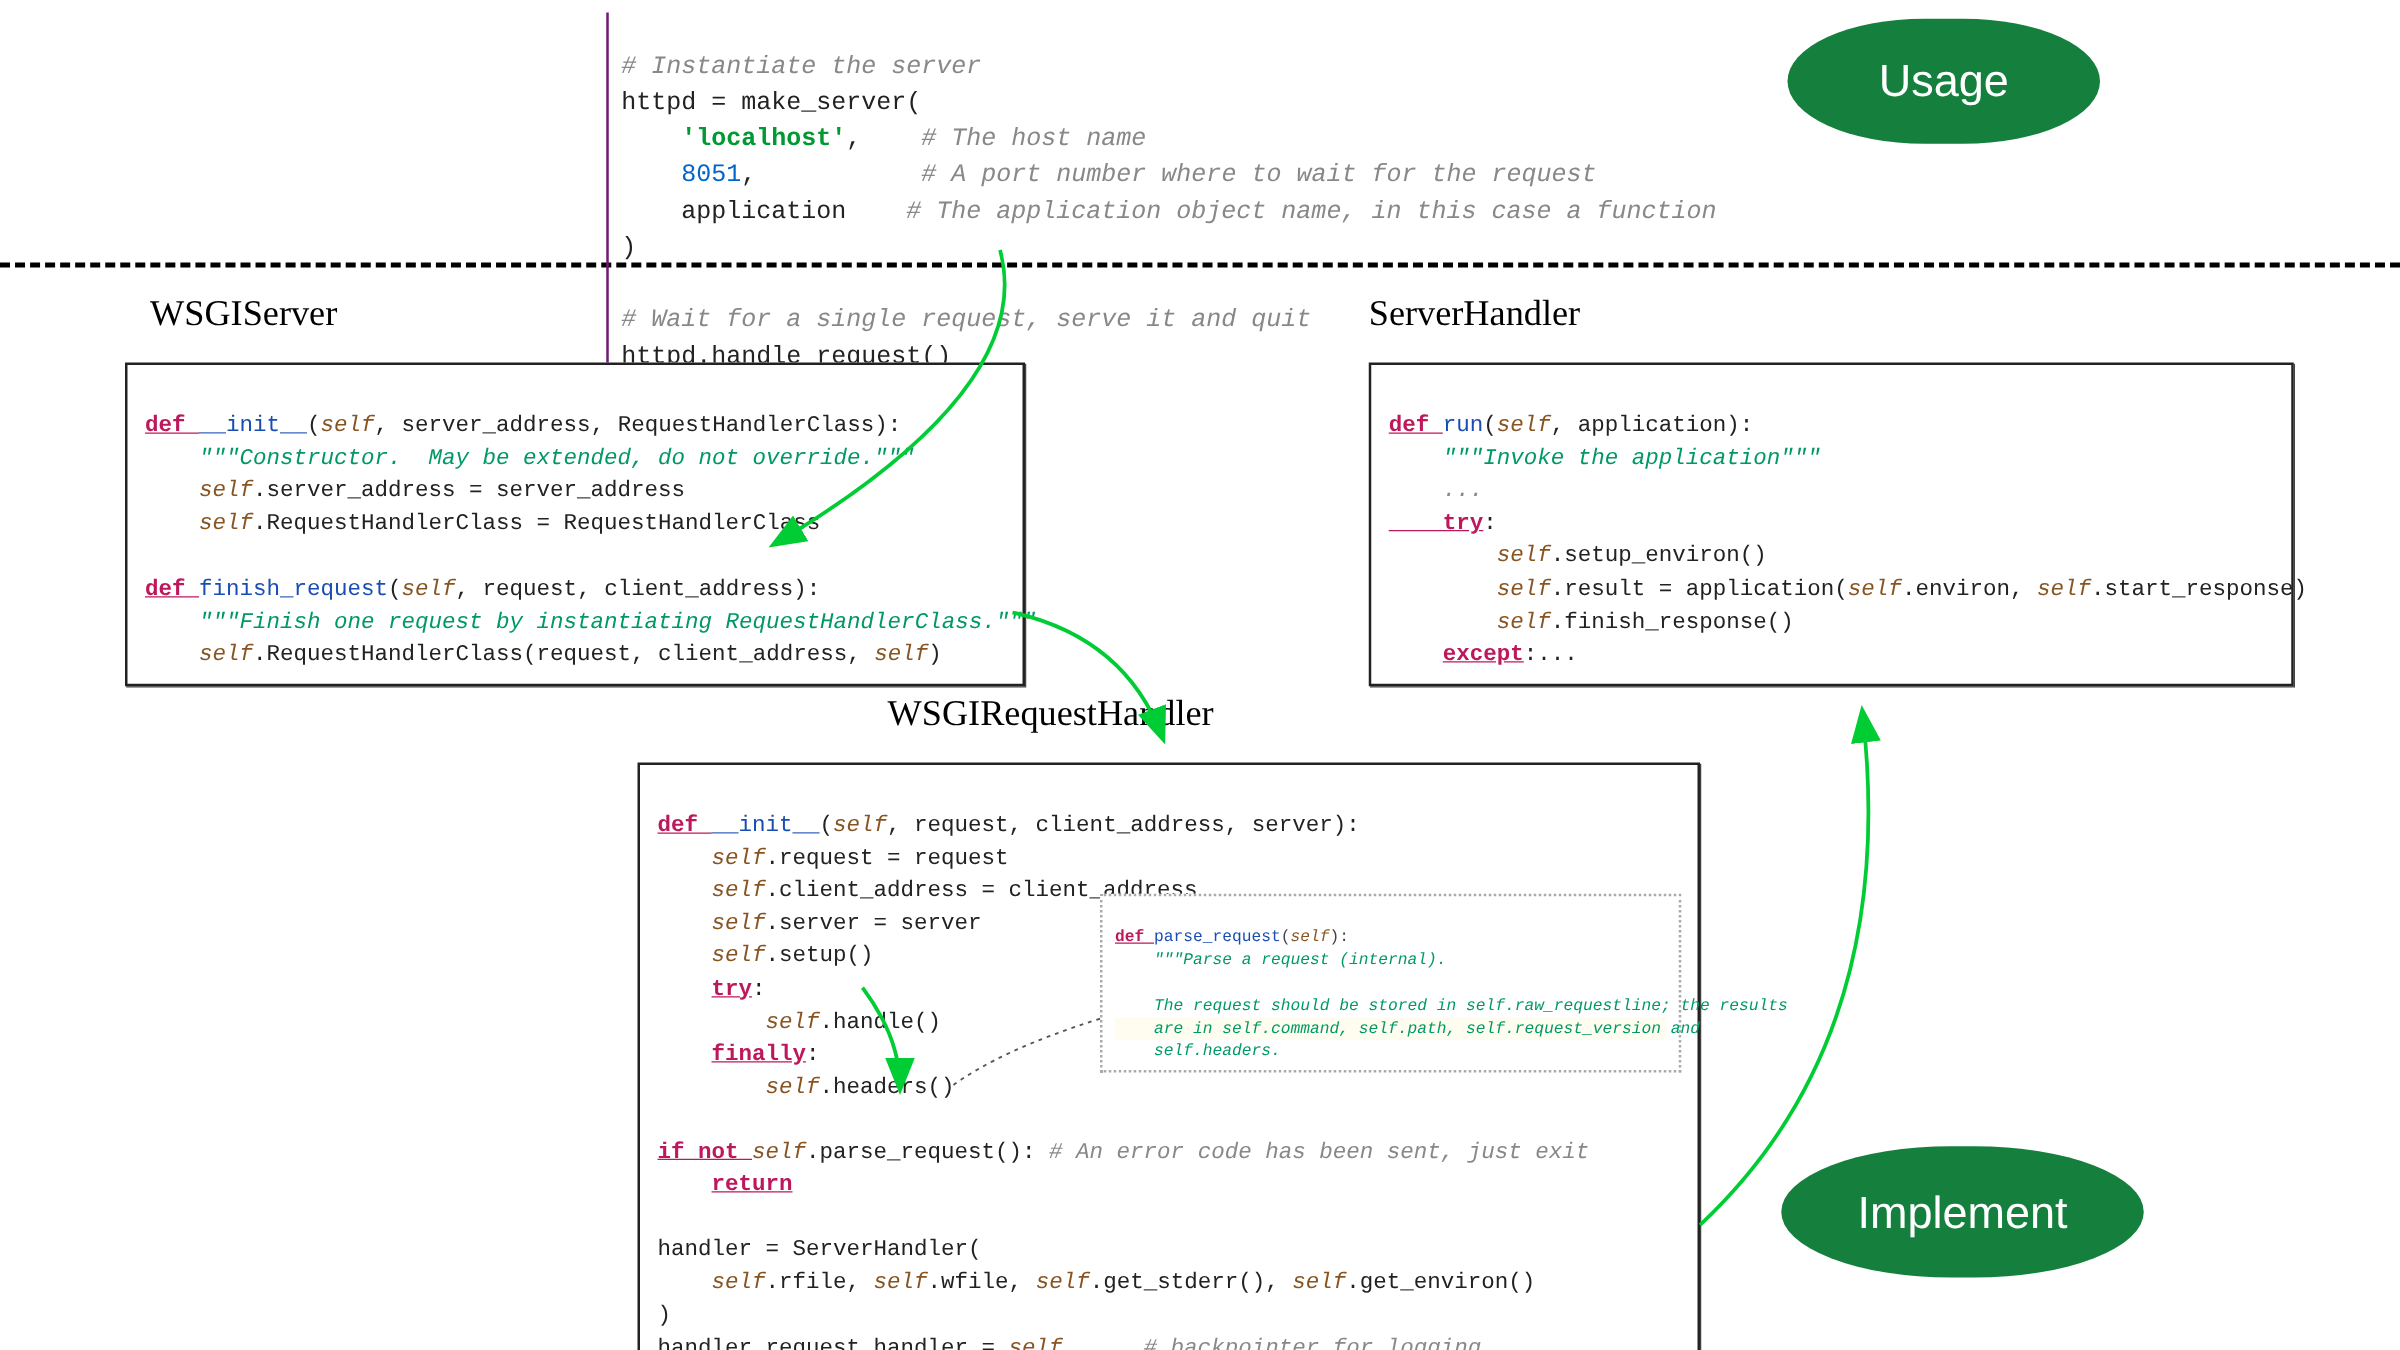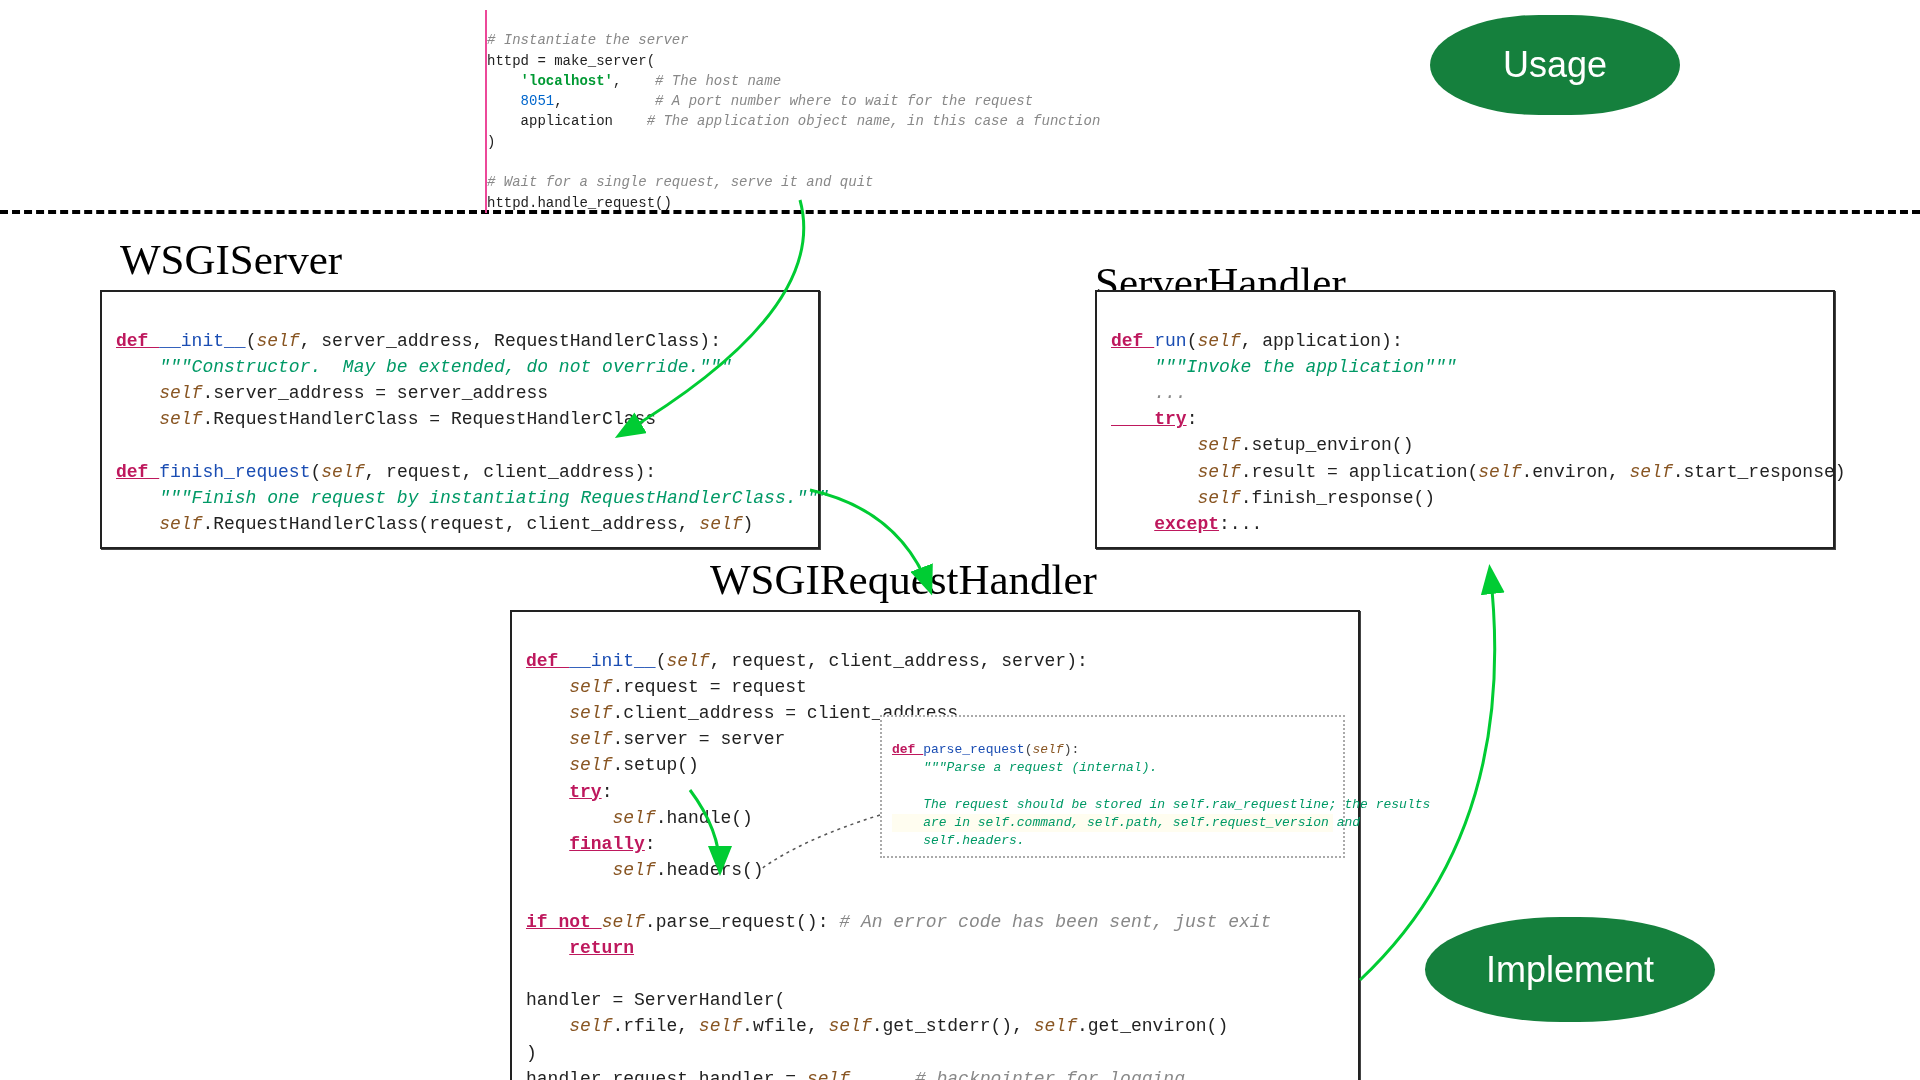--- a/index.html
+++ b/index.html
@@ -17,40 +17,41 @@
     box-shadow: 1px 1px 0 #444;
     background: #fff;
     padding: 10px 14px;
     font-size: 18px;
     line-height: 1.45;
     white-space: pre;
     color: #222;
   }
   .code-top {
     position: absolute;
-    border-left: 2px solid #ec4899;
-    font-size: 14px;
+    border-left: 2px solid #701a75;
+    padding-left: 10px;
+    font-size: 20px;
     line-height: 1.45;
     white-space: pre;
     color: #222;
   }
   .small-box {
     position: absolute;
     border: 2px dotted #aaa;
     background: #fff;
     padding: 6px 10px;
     font-size: 13px;
     line-height: 1.4;
     white-space: pre;
     color: #444;
   }
   .label {
     position: absolute;
     font-family: 'Comic Sans MS', 'Bradley Hand', cursive;
-    font-size: 43px;
+    font-size: 29px;
     color: #000;
   }
   .badge {
     position: absolute;
     background: #15803d;
     color: #fff;
     border-radius: 50%;
     display: flex;
     align-items: center;
     justify-content: center;
@@ -92,21 +93,21 @@
 
 <div class="badge" style="top:15px; left:1430px; width:250px; height:100px; border-radius:120px/55px;">
   <span>Usage</span>
 </div>
 <div class="badge" style="top:917px; left:1425px; width:290px; height:105px; border-radius:150px/58px;">
   <span>Implement</span>
 </div>
 
 <div class="label" style="top:235px; left:120px;">WSGIServer</div>
 <div class="label" style="top:555px; left:710px;">WSGIRequestHandler</div>
-<div class="label" style="top:235px; left:1095px;margin-top:23px;">ServerHandler</div>
+<div class="label" style="top:235px; left:1095px;">ServerHandler</div>
 
 <div class="code-top" style="top:10px; left:485px;">
 <span class="com"># Instantiate the server</span>
 <span>httpd = make_server(</span>
 <span><span>    </span><span class="strb">'localhost'</span><span>,    </span><span class="com"># The host name</span></span>
 <span><span>    </span><span class="num">8051</span><span>,           </span><span class="com"># A port number where to wait for the request</span></span>
 <span><span>    application    </span><span class="com"># The application object name, in this case a function</span></span>
 <span>)</span>
 <span></span>
 <span class="com"># Wait for a single request, serve it and quit</span>

